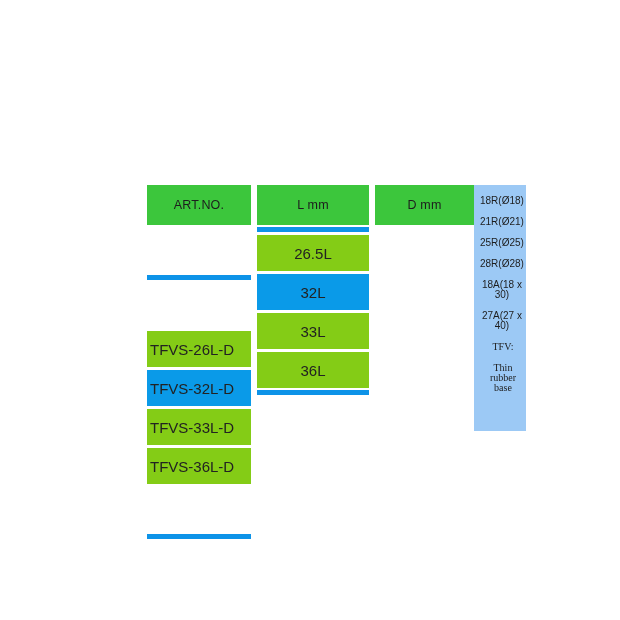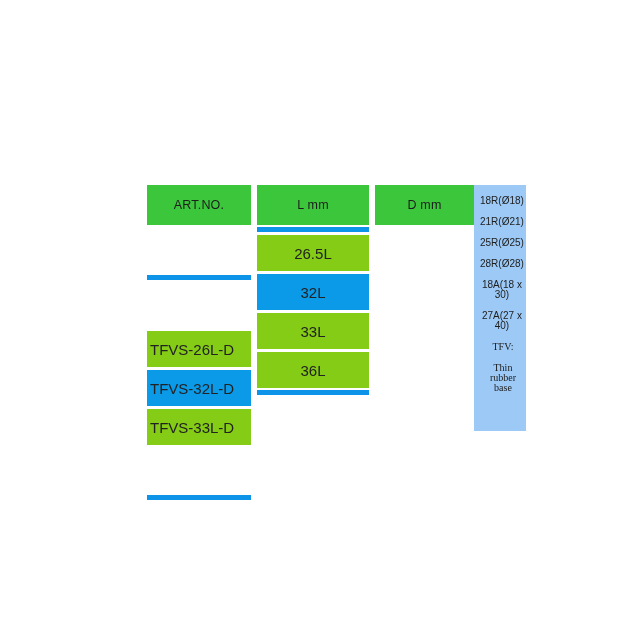--- a/index.html
+++ b/index.html
@@ -122,20 +122,21 @@
 
   <div class="left-block">
 
     <div class="col col-art">
       <div class="col-head">ART.NO.</div>
       <div class="rule-top"></div>
       <div class="cells">
         <div class="cell cell-art light">TFVS-26L-D</div>
         <div class="cell cell-art dark">TFVS-32L-D</div>
         <div class="cell cell-art light">TFVS-33L-D</div>
+        <div class="cell cell-art light">TFVS-36L-D</div>
       </div>
       <div class="rule-bot"></div>
     </div>
 
     <div class="col col-l">
       <div class="col-head">L mm</div>
       <div class="rule-top"></div>
       <div class="cells">
         <div class="cell cell-l light">26.5L</div>
         <div class="cell cell-l dark">32L</div>

